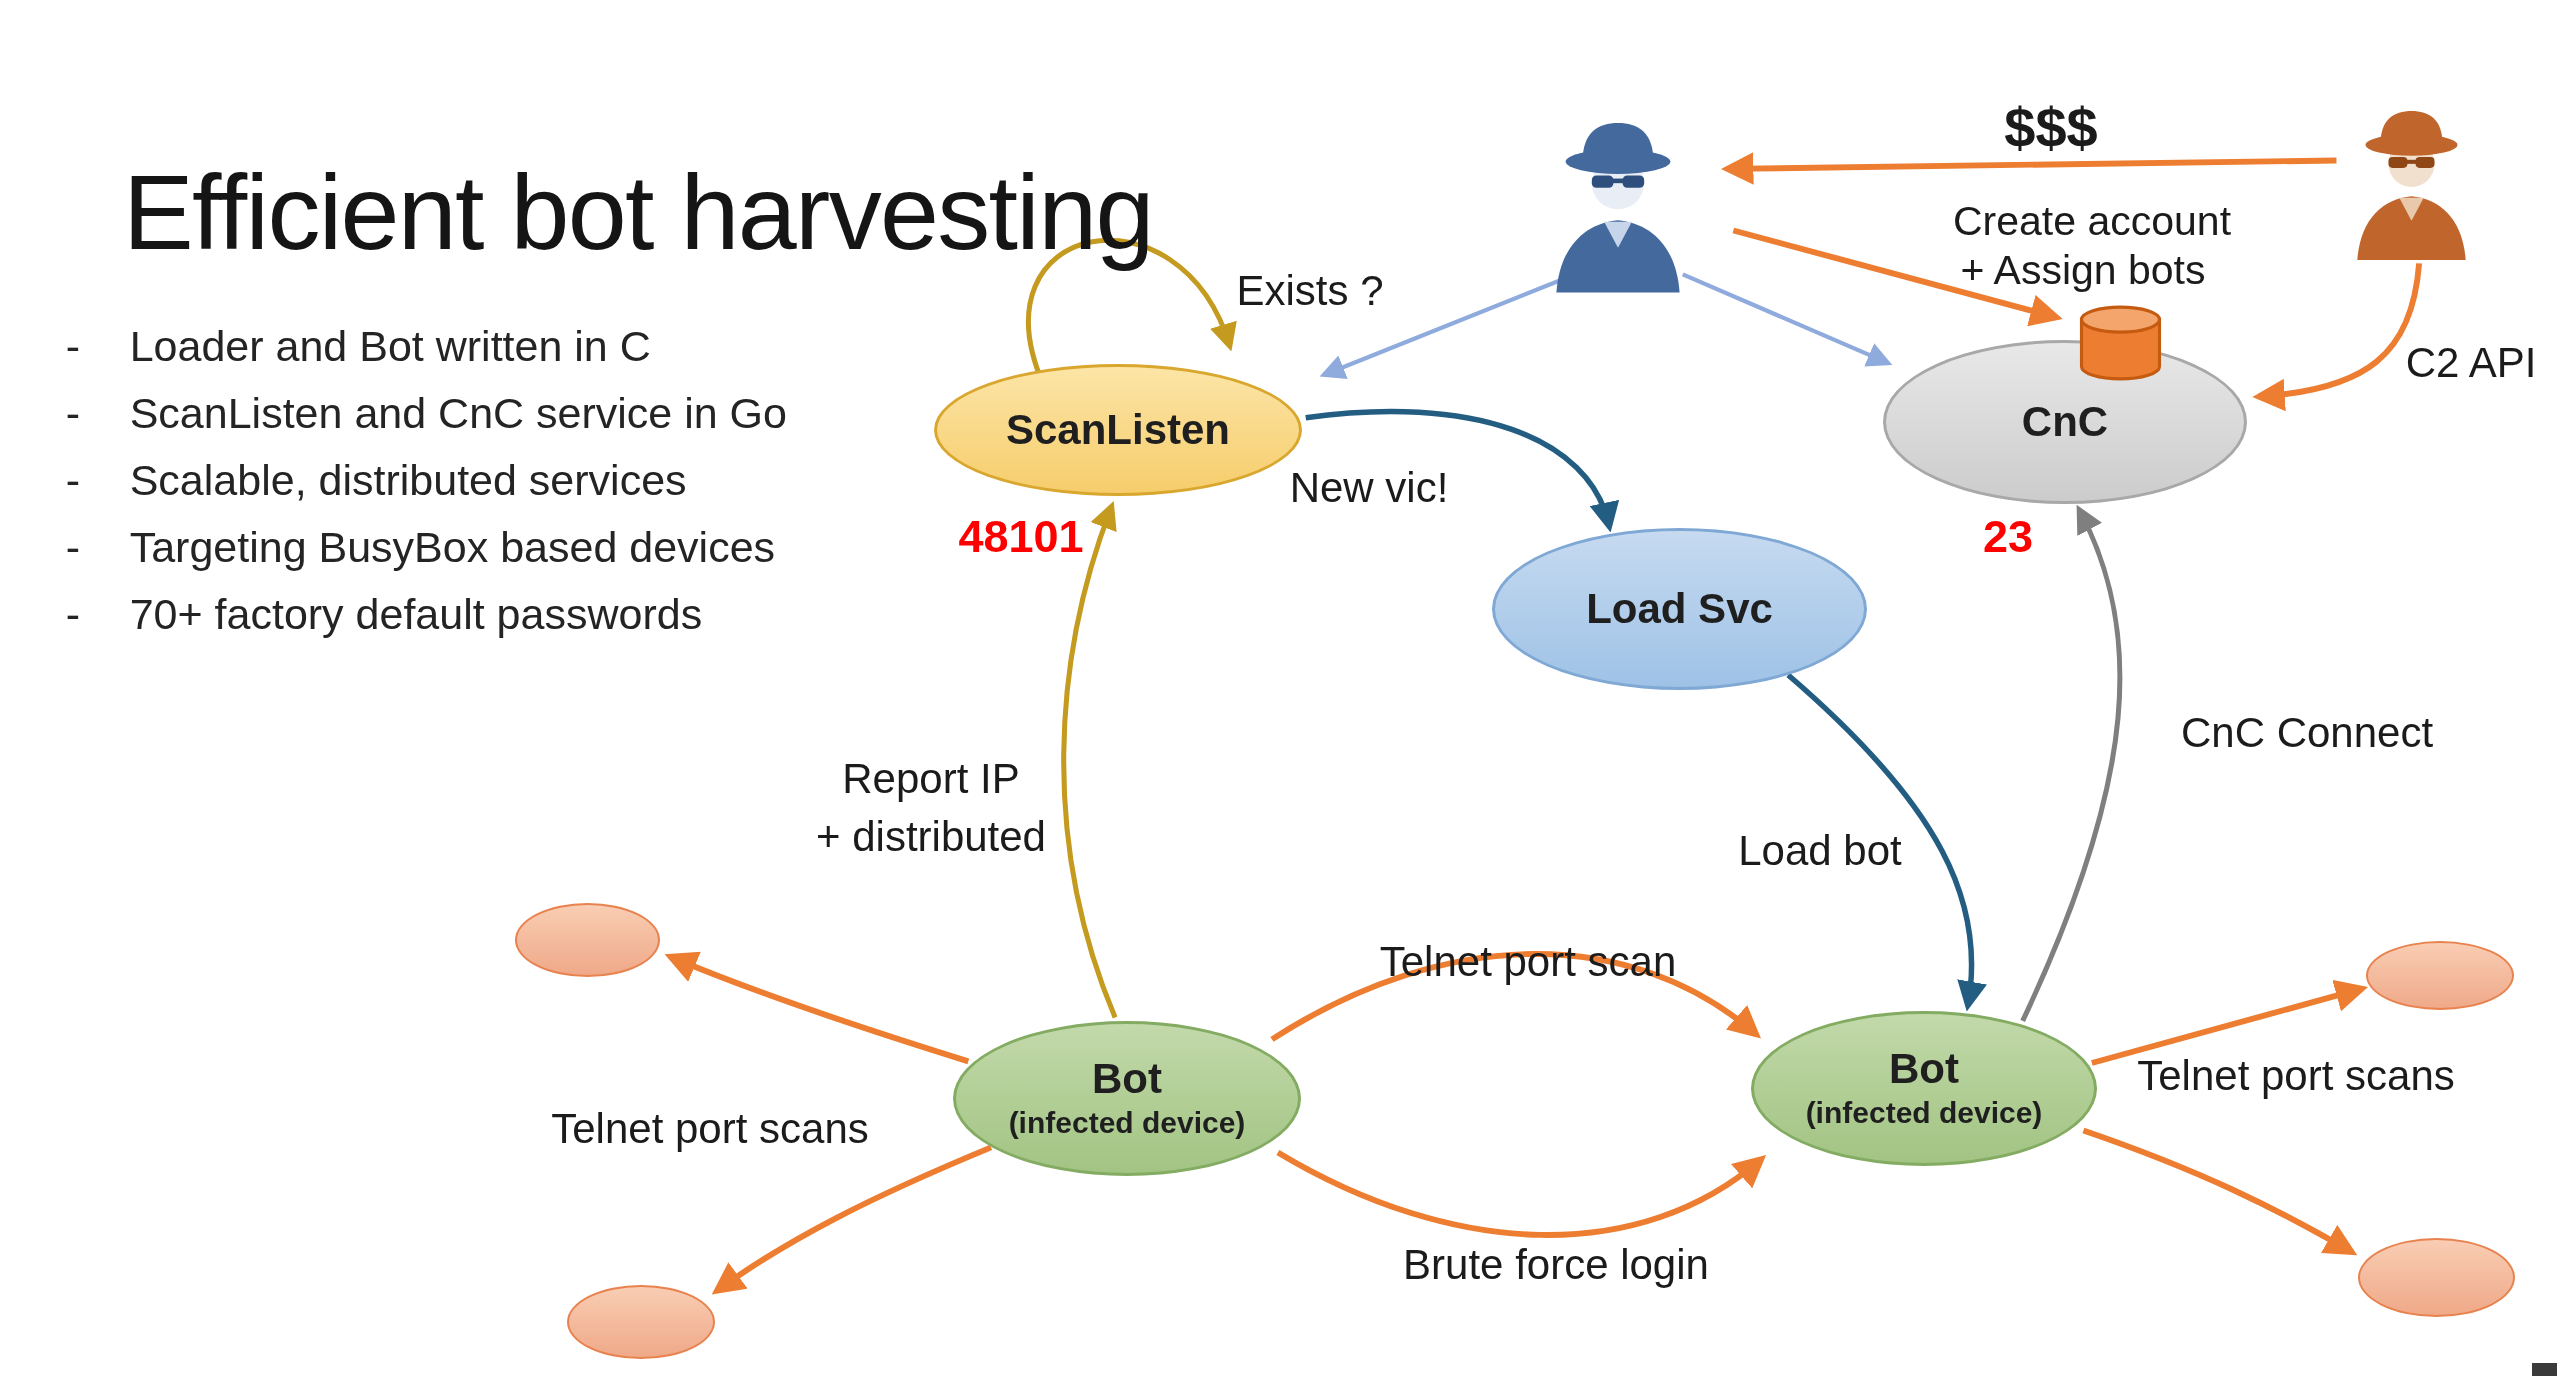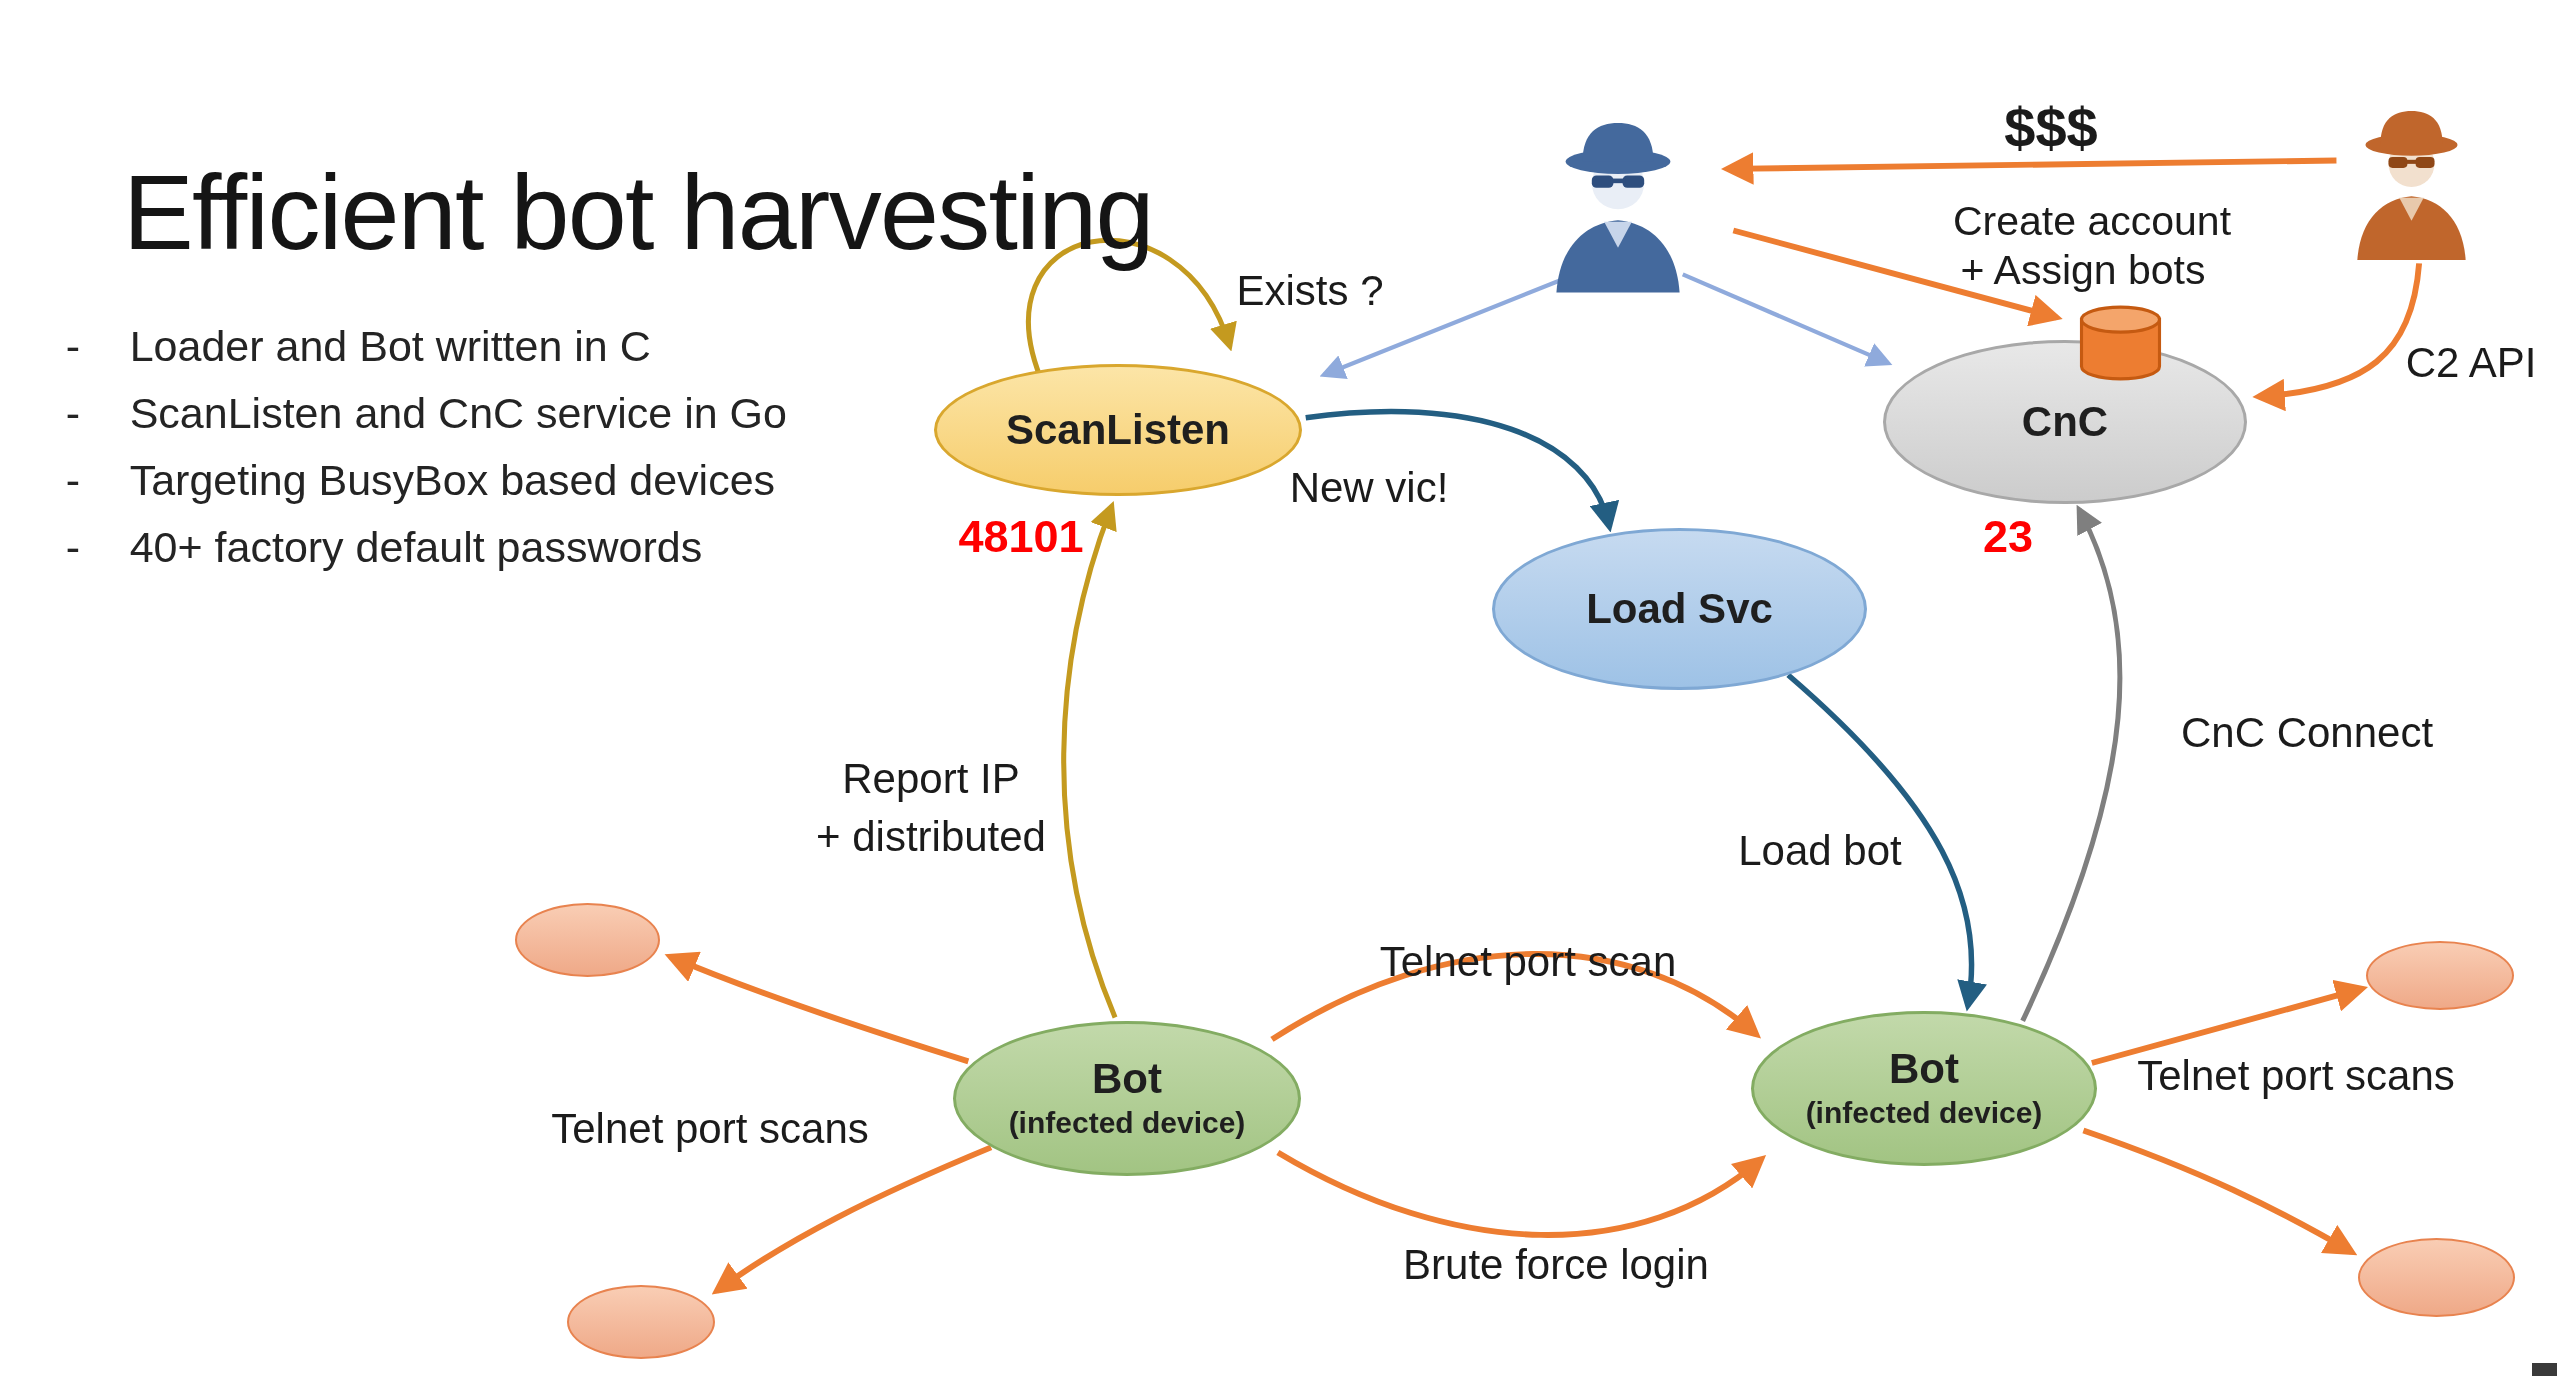--- a/index.html
+++ b/index.html
@@ -87,24 +87,27 @@
 
 <h1 class="title">Efficient bot harvesting</h1>
 <div class="bullets">
   <div class="bullet">
       <span>Loader and Bot written in C</span>
     </div>
   <div class="bullet">
       <span>ScanListen and CnC service in Go</span>
     </div>
   <div class="bullet">
+      <span>Scalable, distributed services</span>
+    </div>
+  <div class="bullet">
       <span>Targeting BusyBox based devices</span>
     </div>
   <div class="bullet">
-      <span>40+ factory default passwords</span>
+      <span>70+ factory default passwords</span>
     </div>
 </div>
 
 <div class="node n-scanlisten" style="left:934px;top:364px;width:368px;height:132px;">
   <span class="nlabel">ScanListen</span>
 </div>
 <div class="node n-loadsvc" style="left:1492px;top:528px;width:375px;height:162px;">
   <span class="nlabel">Load Svc</span>
 </div>
 <div class="node n-cnc" style="left:1883px;top:340px;width:364px;height:164px;text-align:center;">

